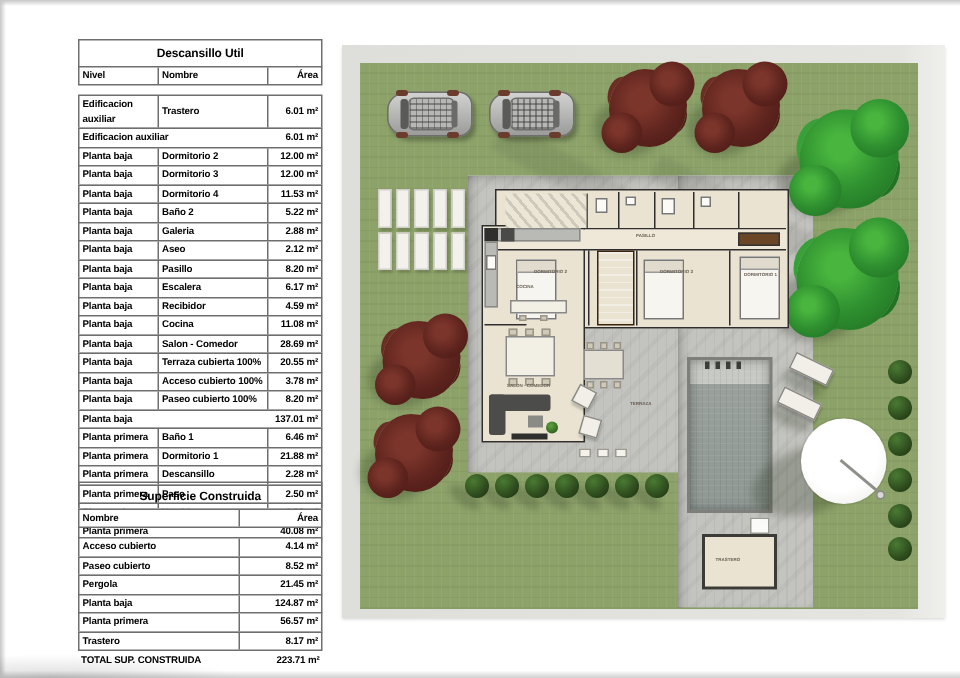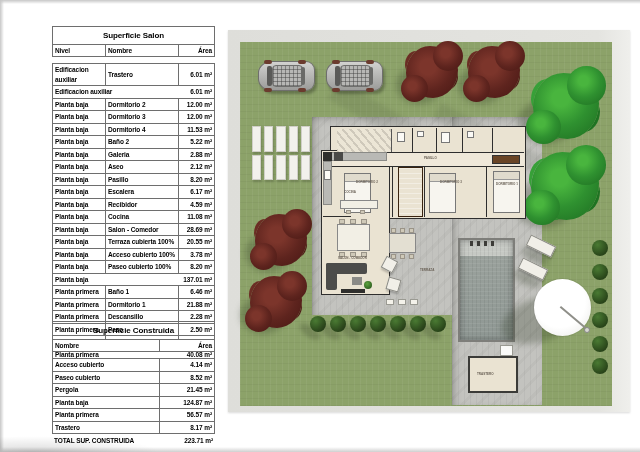--- a/index.html
+++ b/index.html
@@ -120,21 +120,21 @@
 </head>
 <body>
 
 <div id="stage">
   <div class="edge-top"></div>
   <div class="edge-left"></div>
   <div class="edge-bottom"></div>
   <div class="corner-smudge"></div>
 
   <div class="atable" id="table-util">
-    <div class="ttitle">Superficie Salon</div>
+    <div class="ttitle">Descansillo Util</div>
     <div class="trow grid1">
       <span>Nivel</span>
       <span>Nombre</span>
       <span class="ar">Área</span>
     </div>
     <div class="tspacer"></div>
     <div>
         <div class="trow grid1">
           <span>Edificacion auxiliar</span>
           <span>Trastero</span>

